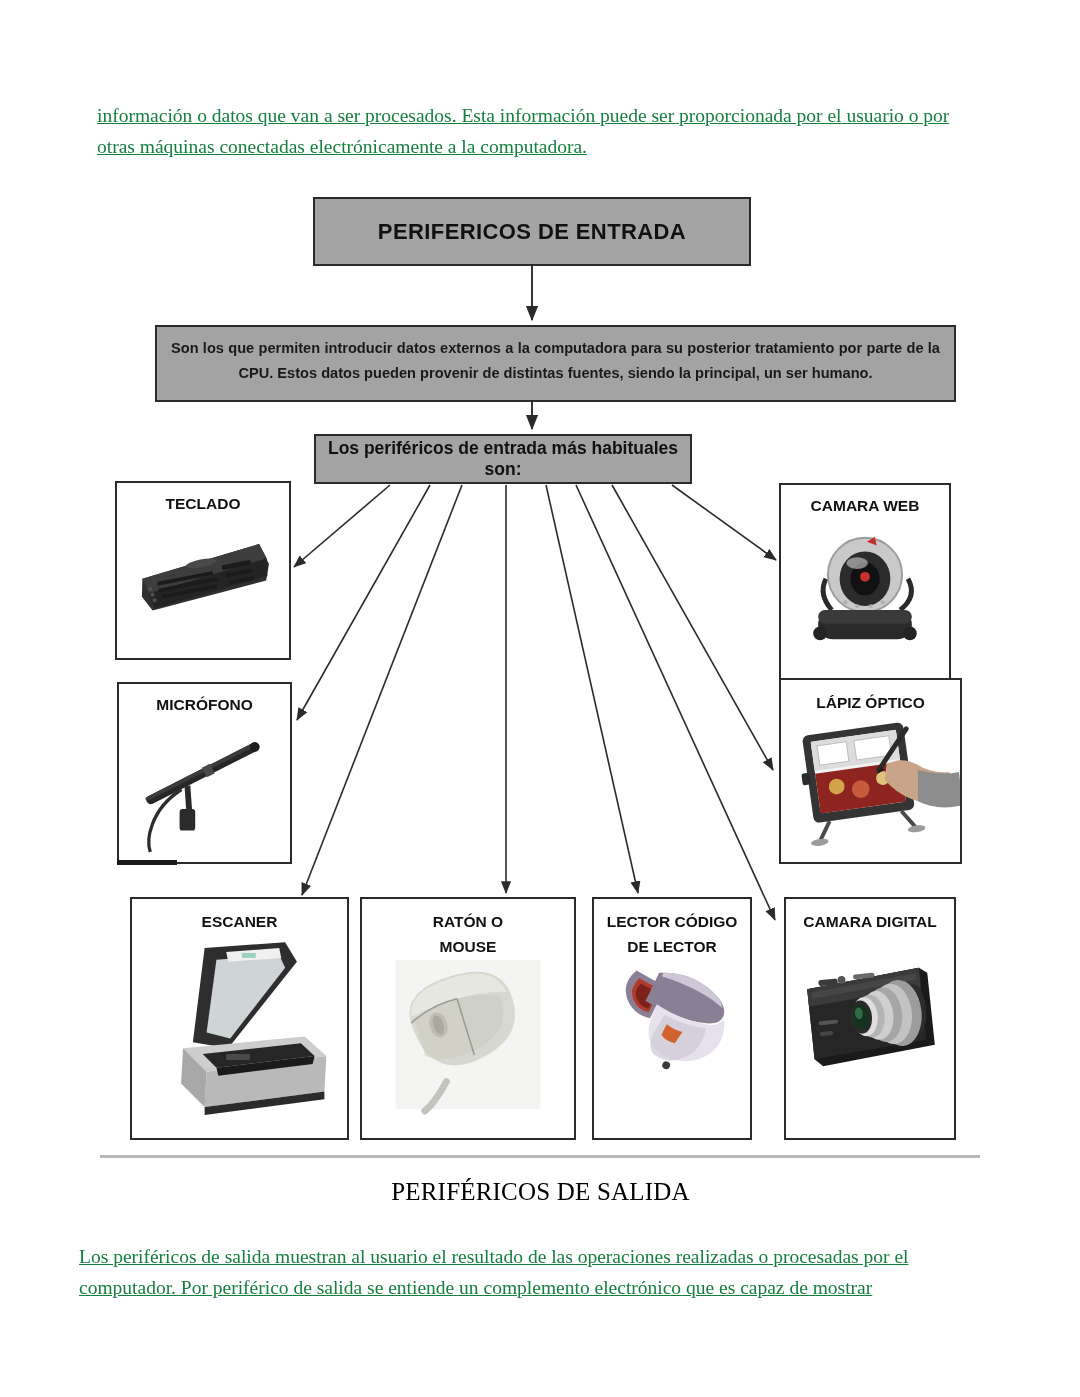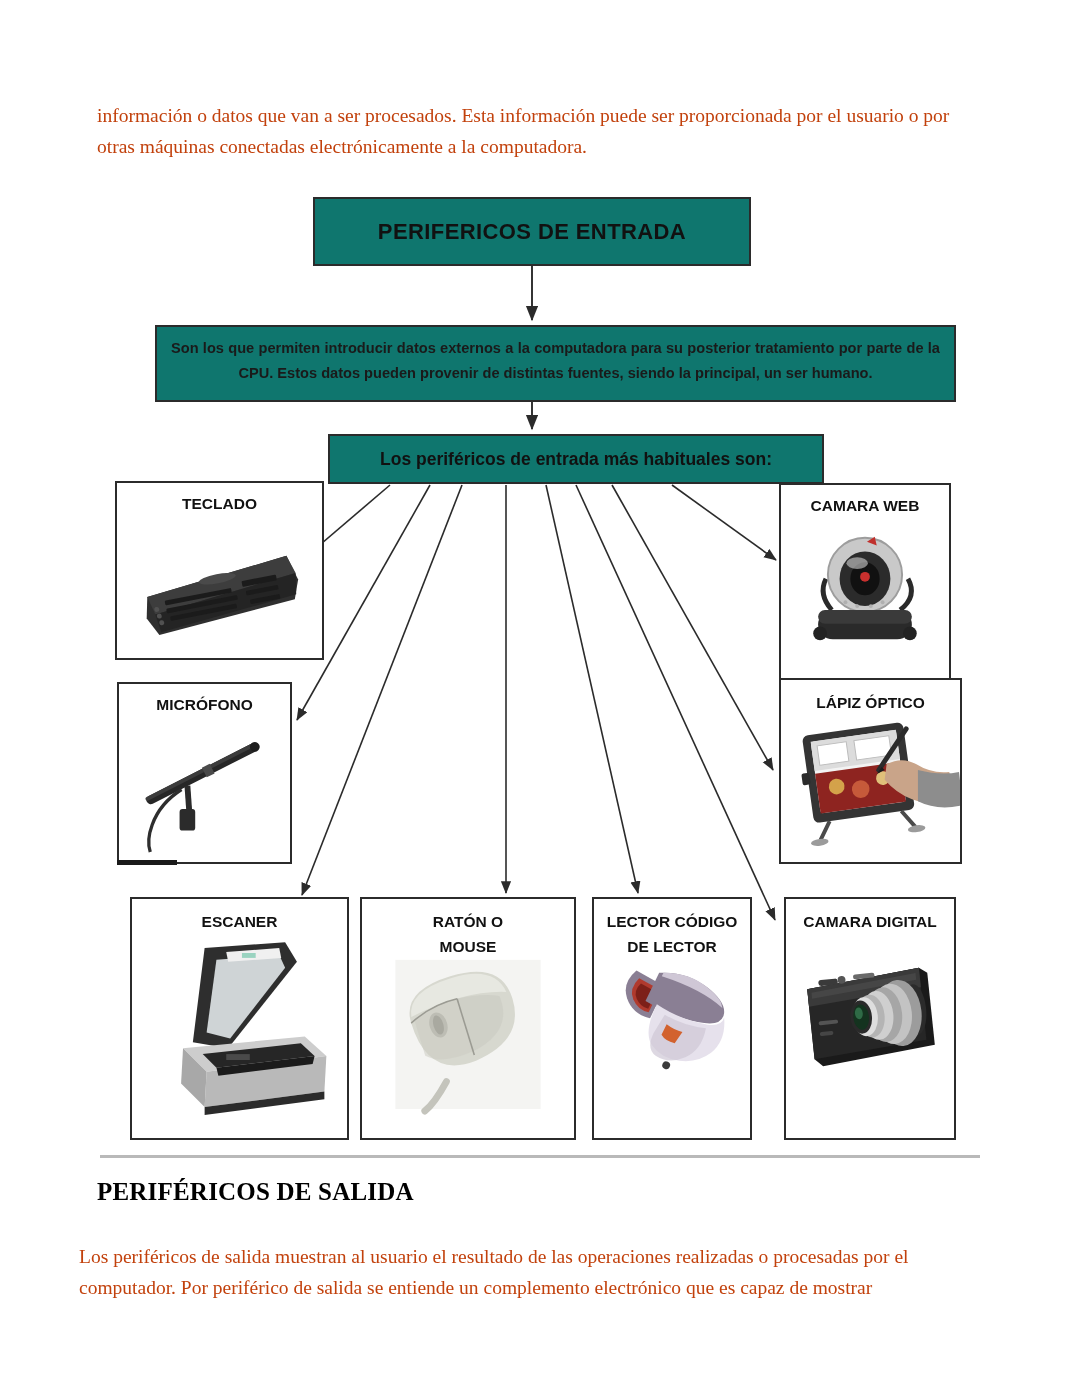--- a/index.html
+++ b/index.html
@@ -19,34 +19,35 @@
     position: absolute;
     inset: 0;
   }
 
   
   .para {
     position: absolute;
     font-family: "Liberation Serif", serif;
     font-size: 19.5px;
     line-height: 31px;
-    color: #c2410c;
+    color: #15803d;
     text-align: left;
+    text-decoration: underline;
   }
   #intro-paragraph { left: 97px; top: 100px; width: 887px; }
   #outro-paragraph { left: 79px; top: 1233px; width: 887px; margin-top: 8px; }
 
   .section-heading {
     position: absolute;
     left: 97px;
     top: 1178px;
     width: 887px;
-    text-align: left;
+    text-align: center;
     font-family: "Liberation Serif", serif;
-    font-weight: bold;
+    font-weight: normal;
     font-size: 25px;
     letter-spacing: .2px;
   }
 
   .hrule {
     position: absolute;
     left: 100px;
     top: 1155px;
     width: 880px;
     height: 3px;
@@ -59,21 +60,21 @@
     left: 0; top: 0;
     width: 1080px; height: 1397px;
     pointer-events: none;
   }
   #arrow-layer { position: absolute; left: 0; top: 0; }
 
   .dbox {
     position: absolute;
     box-sizing: border-box;
     border: 2px solid #2b2b2b;
-    background: #0f766e;
+    background: #a3a3a3;
     font-family: "Liberation Sans", sans-serif;
   }
   .dbox-title {
     font-family: "Liberation Sans", sans-serif;
     font-weight: bold;
     text-align: center;
     color: #111;
   }
 
   
@@ -91,40 +92,40 @@
     font-family: Liberation Sans, sans-serif;
     font-weight: bold;
     font-size: 14.6px;
     line-height: 25px;
     text-align: justify;
     text-align-last: center;
     color: #1a1a1a;
   }
 
   #box-list {
-    left: 328px; top: 434px; width: 496px; height: 50px;
+    left: 314px; top: 434px; width: 378px; height: 50px;
     display: flex; align-items: center; justify-content: center;
   }
   #box-list .dbox-title { font-size: 17.5px; }
 
   
   .periph { background: #fff; }
   .periph .dbox-title {
     position: absolute;
     left: 0; right: 0;
     font-size: 15.5px;
     line-height: 25px;
   }
   .periph .art {
     position: absolute;
     left: 0; right: 0; bottom: 0; top: 0;
     pointer-events: none;
   }
 
-  #box-teclado    { left: 115px; top: 481px;  width: 209px; height: 179px; }
+  #box-teclado    { left: 115px; top: 481px;  width: 176px; height: 179px; }
   #box-camweb     { left: 779px; top: 451px;  width: 172px; height: 203px; margin-top: 32px; }
   #box-microfono  { left: 117px; top: 682px;  width: 175px; height: 182px; }
   #box-lapiz      { left: 779px; top: 678px;  width: 183px; height: 186px; }
   #box-escaner    { left: 130px; top: 897px;  width: 219px; height: 243px; }
   #box-mouse      { left: 360px; top: 897px;  width: 216px; height: 243px; }
   #box-lector     { left: 592px; top: 897px;  width: 160px; height: 243px; }
   #box-camdig     { left: 784px; top: 897px;  width: 172px; height: 243px; }
 
   #box-teclado   .dbox-title { top: 8px; }
   #box-camweb    .dbox-title { top: 8px; }

